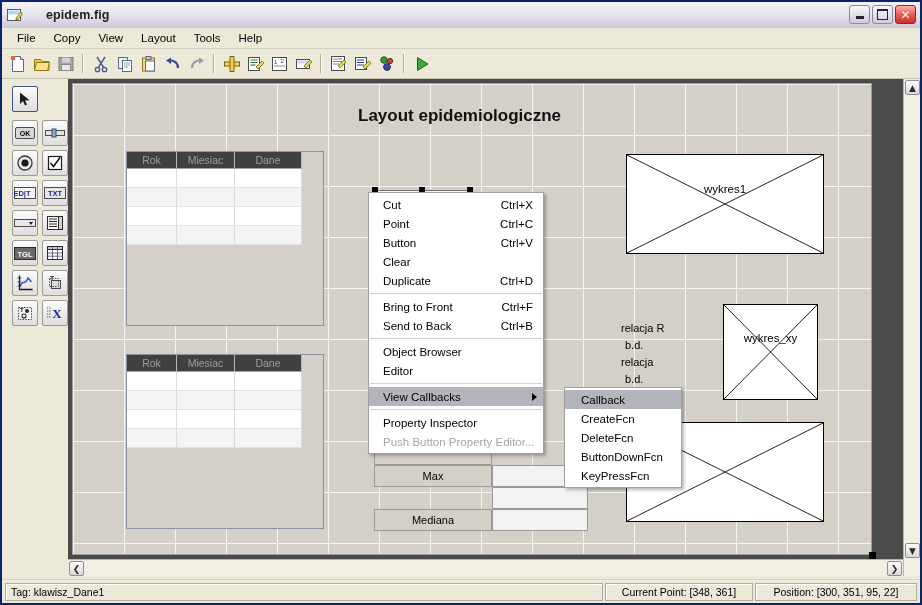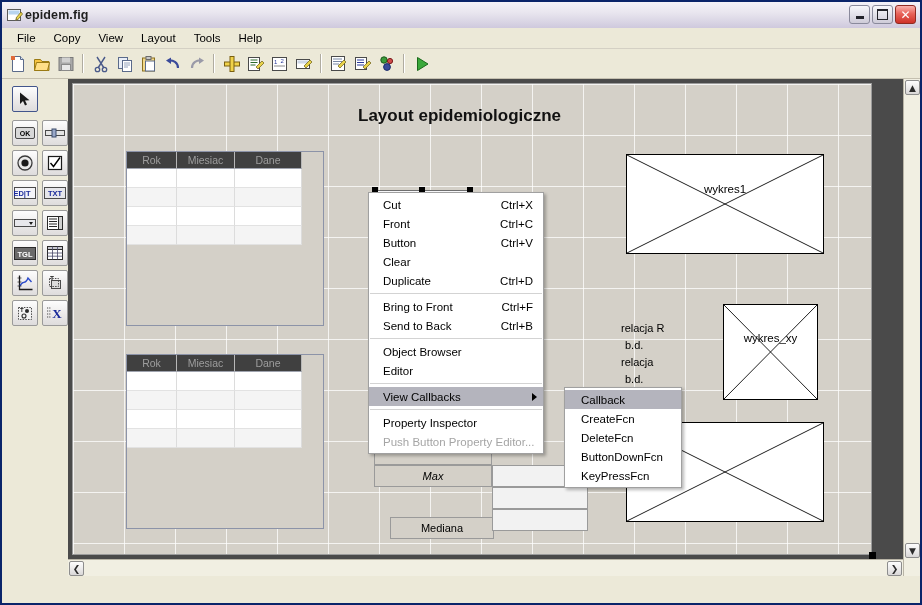--- a/index.html
+++ b/index.html
@@ -15,21 +15,21 @@
        border:2px solid #0a246a;background:#ece9d8;}
 
   
   .titlebar{
     position:absolute;left:0;top:0;width:918px;height:26px;
     background:linear-gradient(180deg,#f4f2f8 0%,#e9e6ef 40%,#dcd8e6 70%,#cfc9dd 100%);
     border-bottom:1px solid #b9b4c6;
     display:flex;align-items:center;
   }
   .title-icon{width:16px;height:15px;margin-left:5px;position:relative;}
-  .title-text{font-weight:bold;font-size:12.5px;color:#1f1f1f;margin-left:2px;letter-spacing:0.1px;}
+  .title-text{font-weight:bold;font-size:12.5px;color:#1f1f1f;margin-left:23px;letter-spacing:0.1px;}
   .winbtns{position:absolute;right:4px;top:3px;display:flex;gap:2px;}
   .wbtn{width:21px;height:19px;border:1px solid #8a8a9c;border-radius:3px;
         background:linear-gradient(180deg,#f8f8fb 0%,#e3e1ea 50%,#cecbd8 100%);
         position:relative;box-sizing:border-box;}
   .wbtn.close{background:linear-gradient(180deg,#f9b2ad 0%,#e8635a 45%,#cf3128 100%);
         border:1px solid #8f2a22;}
   .wbtn .gl{position:absolute;left:0;top:0;right:0;bottom:0;display:flex;align-items:center;justify-content:center;
         font-size:11px;color:#23232b;font-family:"DejaVu Sans",sans-serif;line-height:1;}
   .wbtn.close .gl{color:#fff;font-size:12px;font-weight:bold;}
   .minglyph{width:8px;height:3px;background:#23232b;margin-top:6px;}
@@ -465,22 +465,22 @@
         </div>
 
         <div class="lblrow r" style="left:301px;top:137px;width:118px;height:22px;">Okre</div>
         <div class="lblrow r" style="left:301px;top:159px;width:118px;height:22px;"></div>
         <div class="lblrow r" style="left:301px;top:181px;width:118px;height:22px;"></div>
         <div class="lblrow r" style="left:301px;top:203px;width:118px;height:22px;">Sr</div>
         <div class="lblrow r" style="left:301px;top:225px;width:118px;height:22px;">Me</div>
 
         <div class="lblrow r" style="left:301px;top:337px;width:118px;height:22px;">Okre</div>
         <div class="lblrow r" style="left:301px;top:359px;width:118px;height:22px;"></div>
-        <div class="lblrow c" style="left:301px;top:381px;width:118px;height:22px;font-style:italic;">Max</div>
-        <div class="lblrow c" style="left:317px;top:425px;width:104px;height:22px;margin-top:8px;">Mediana</div>
+        <div class="lblrow c" style="left:301px;top:381px;width:118px;height:22px;">Max</div>
+        <div class="lblrow c" style="left:301px;top:425px;width:118px;height:22px;">Mediana</div>
 
         <div class="editbox" style="left:419px;top:381px;width:96px;height:22px;"></div>
         <div class="editbox" style="left:419px;top:403px;width:96px;height:22px;"></div>
         <div class="editbox" style="left:419px;top:425px;width:96px;height:22px;"></div>
 
         <div style="position:absolute;left:548px;top:238px;font-size:11px;color:#000;">relacja R</div>
         <div style="position:absolute;left:552px;top:255px;font-size:11px;color:#000;">b.d.</div>
         <div style="position:absolute;left:548px;top:272px;font-size:11px;color:#000;">relacja</div>
         <div style="position:absolute;left:552px;top:289px;font-size:11px;color:#000;">b.d.</div>
 
@@ -535,21 +535,21 @@
       <div class="sbtn" style="left:1px;top:1px;">❮</div>
       <div class="sbtn" style="right:1px;top:1px;">❯</div>
     </div>
 
     <div class="ctxmenu" style="left:366px;top:113px;width:176px;">
       <div class="ctxitem">
         <span>Cut</span>
         <span class="accel">Ctrl+X</span>
       </div>
       <div class="ctxitem">
-        <span>Front</span>
+        <span>Point</span>
         <span class="accel">Ctrl+C</span>
       </div>
       <div class="ctxitem">
         <span>Button</span>
         <span class="accel">Ctrl+V</span>
       </div>
       <div class="ctxitem">
         <span>Clear</span>
         <span class="accel"></span>
       </div>
@@ -600,14 +600,19 @@
       <div class="ctxitem" style="padding-left:16px;">
         <span>ButtonDownFcn</span>
       </div>
       <div class="ctxitem" style="padding-left:16px;">
         <span>KeyPressFcn</span>
       </div>
     </div>
 
   </div>
 
+  <div class="statusbar">
+    <div class="spane" style="flex:1 1 auto;">Tag: klawisz_Dane1</div>
+    <div class="spane" style="width:148px;flex:0 0 auto;justify-content:center;">Current Point:  [348, 361]</div>
+    <div class="spane" style="width:162px;flex:0 0 auto;justify-content:center;">Position: [300, 351, 95, 22]</div>
+  </div>
 
 </div>
 
 </body></html>

